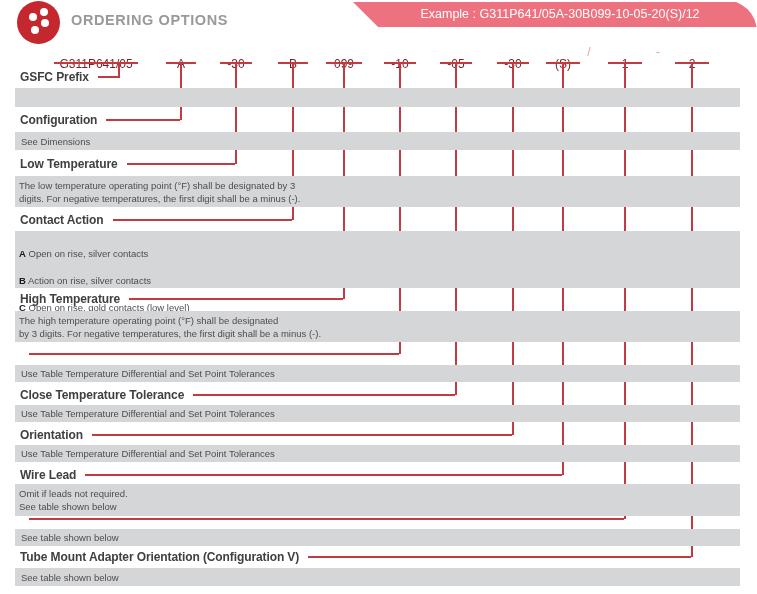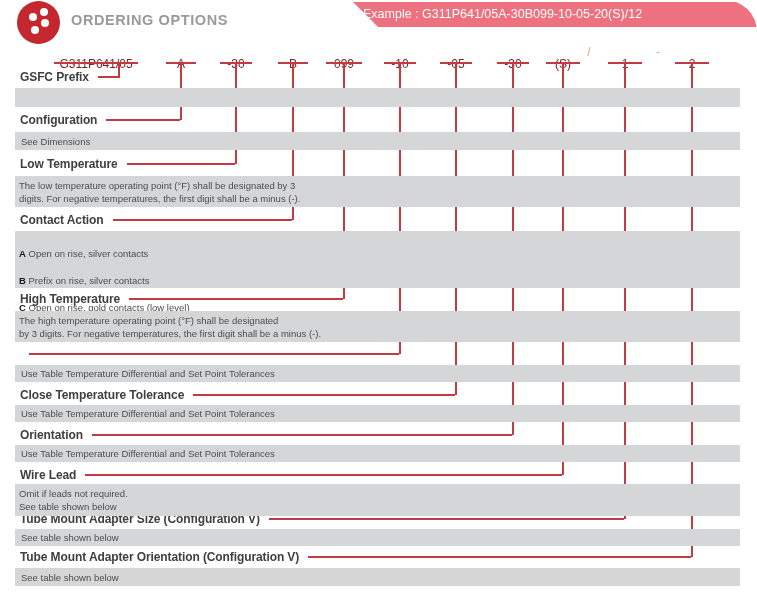--- a/index.html
+++ b/index.html
@@ -11,21 +11,21 @@
   
   .logo{position:absolute;left:17px;top:1px;width:43px;height:43px;border-radius:50%;background:#c4272e;}
   .logo .dot{position:absolute;width:8px;height:8px;border-radius:50%;background:#fff;}
   .page-title{
     position:absolute;left:71px;top:12px;font-size:14.5px;font-weight:bold;
     color:#97999b;letter-spacing:.6px;
   }
   .banner{
     position:absolute;left:353px;top:2px;width:404px;height:25px;background:#ed717e;
     clip-path:polygon(0 0,100% 0,100% 100%,6.2% 100%);
-    color:#fff;font-size:12.5px;line-height:25px;text-align:left;padding-left:10px;box-sizing:border-box;
+    color:#fff;font-size:12.5px;line-height:25px;text-align:center;padding-left:10px;box-sizing:border-box;
   }
   
   .seg{
     position:absolute;top:45px;transform:translateX(-50%);font-size:12px;color:#7f1d1d;
     white-space:nowrap;
     margin-top:12px;
   }
   .sep{position:absolute;top:45px;transform:translateX(-50%);font-size:12px;color:#e8a0a8;}
   .useg{position:absolute;top:62px;height:2px;background:#c23b42;}
   .vline{position:absolute;width:2px;background:#c23b42;top:64px;}
@@ -126,35 +126,34 @@
   </div>
   <div class="hrow" style="top:427px;width:492px">
     <span class="hlabel">Orientation</span>
     <span class="hline"></span>
   </div>
   <div class="hrow" style="top:467px;width:542px">
     <span class="hlabel">Wire Lead</span>
     <span class="hline"></span>
   </div>
   <div class="hrow" style="top:511px;width:604px">
-    <span class="hlabel">Tube Mount Adapter Size (Configuration V)</span>
     <span class="hline"></span>
   </div>
   <div class="hrow" style="top:549px;width:671px">
     <span class="hlabel">Tube Mount Adapter Orientation (Configuration V)</span>
     <span class="hline"></span>
   </div>
 
   <div class="bar" style="top:88px;height:19px"></div>
   <div class="bar single" style="top:132px;height:18px">See Dimensions</div>
   <div class="bar multi" style="top:176px;height:31px">The low temperature operating point (°F) shall be designated by 3
 digits. For negative temperatures, the first digit shall be a minus (-).</div>
   <div class="bar multi" style="top:231px;height:57px">
     <div class="opt"><b>A</b> <span>Open on rise, silver contacts</span></div>
-    <div class="opt"><b>B</b> <span>Prefix on rise, silver contacts</span></div>
+    <div class="opt"><b>B</b> <span>Action on rise, silver contacts</span></div>
     <div class="opt"><b>C</b> <span>Open on rise, gold contacts (low level)</span></div>
     <div class="opt"><b>D</b> <span>Close on rise, gold contacts (low level)</span></div>
   </div>
   <div class="bar multi" style="top:311px;height:31px">The high temperature operating point (°F) shall be designated
 by 3 digits. For negative temperatures, the first digit shall be a minus (-).</div>
   <div class="bar single" style="top:365px;height:17px">Use Table Temperature Differential and Set Point Tolerances</div>
   <div class="bar single" style="top:405px;height:17px">Use Table Temperature Differential and Set Point Tolerances</div>
   <div class="bar single" style="top:445px;height:17px">Use Table Temperature Differential and Set Point Tolerances</div>
   <div class="bar multi" style="top:484px;height:32px">Omit if leads not required.
 See table shown below</div>

